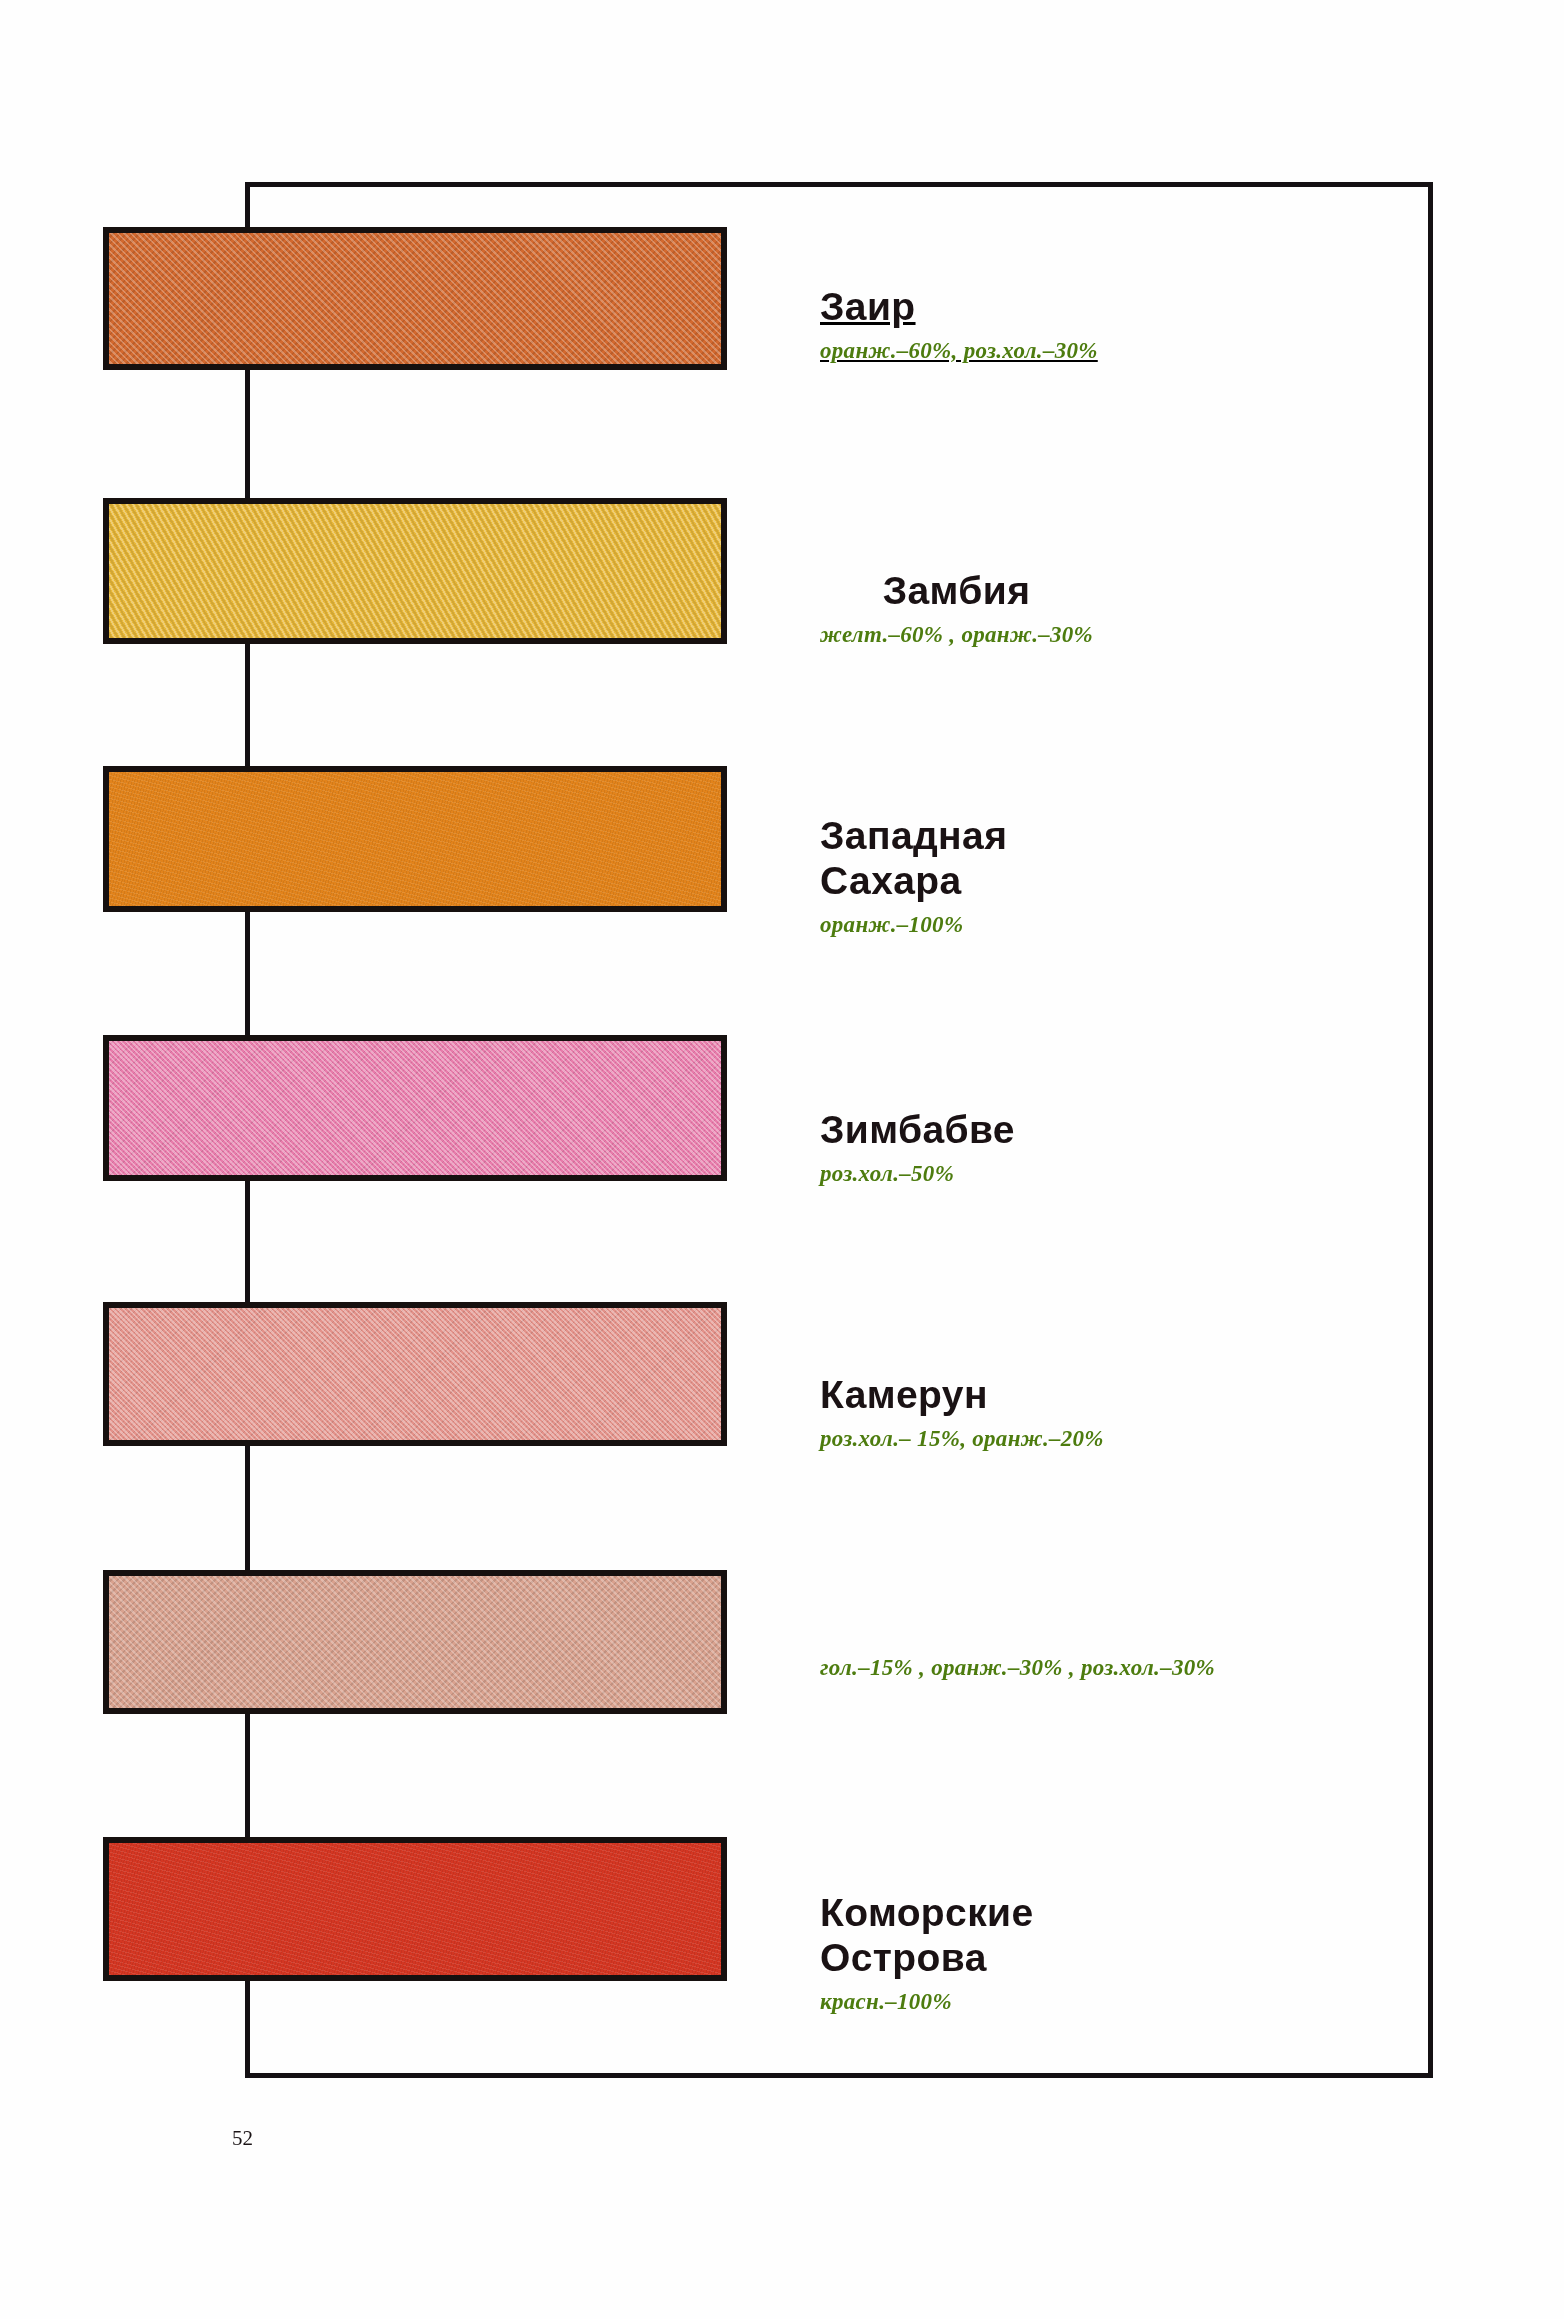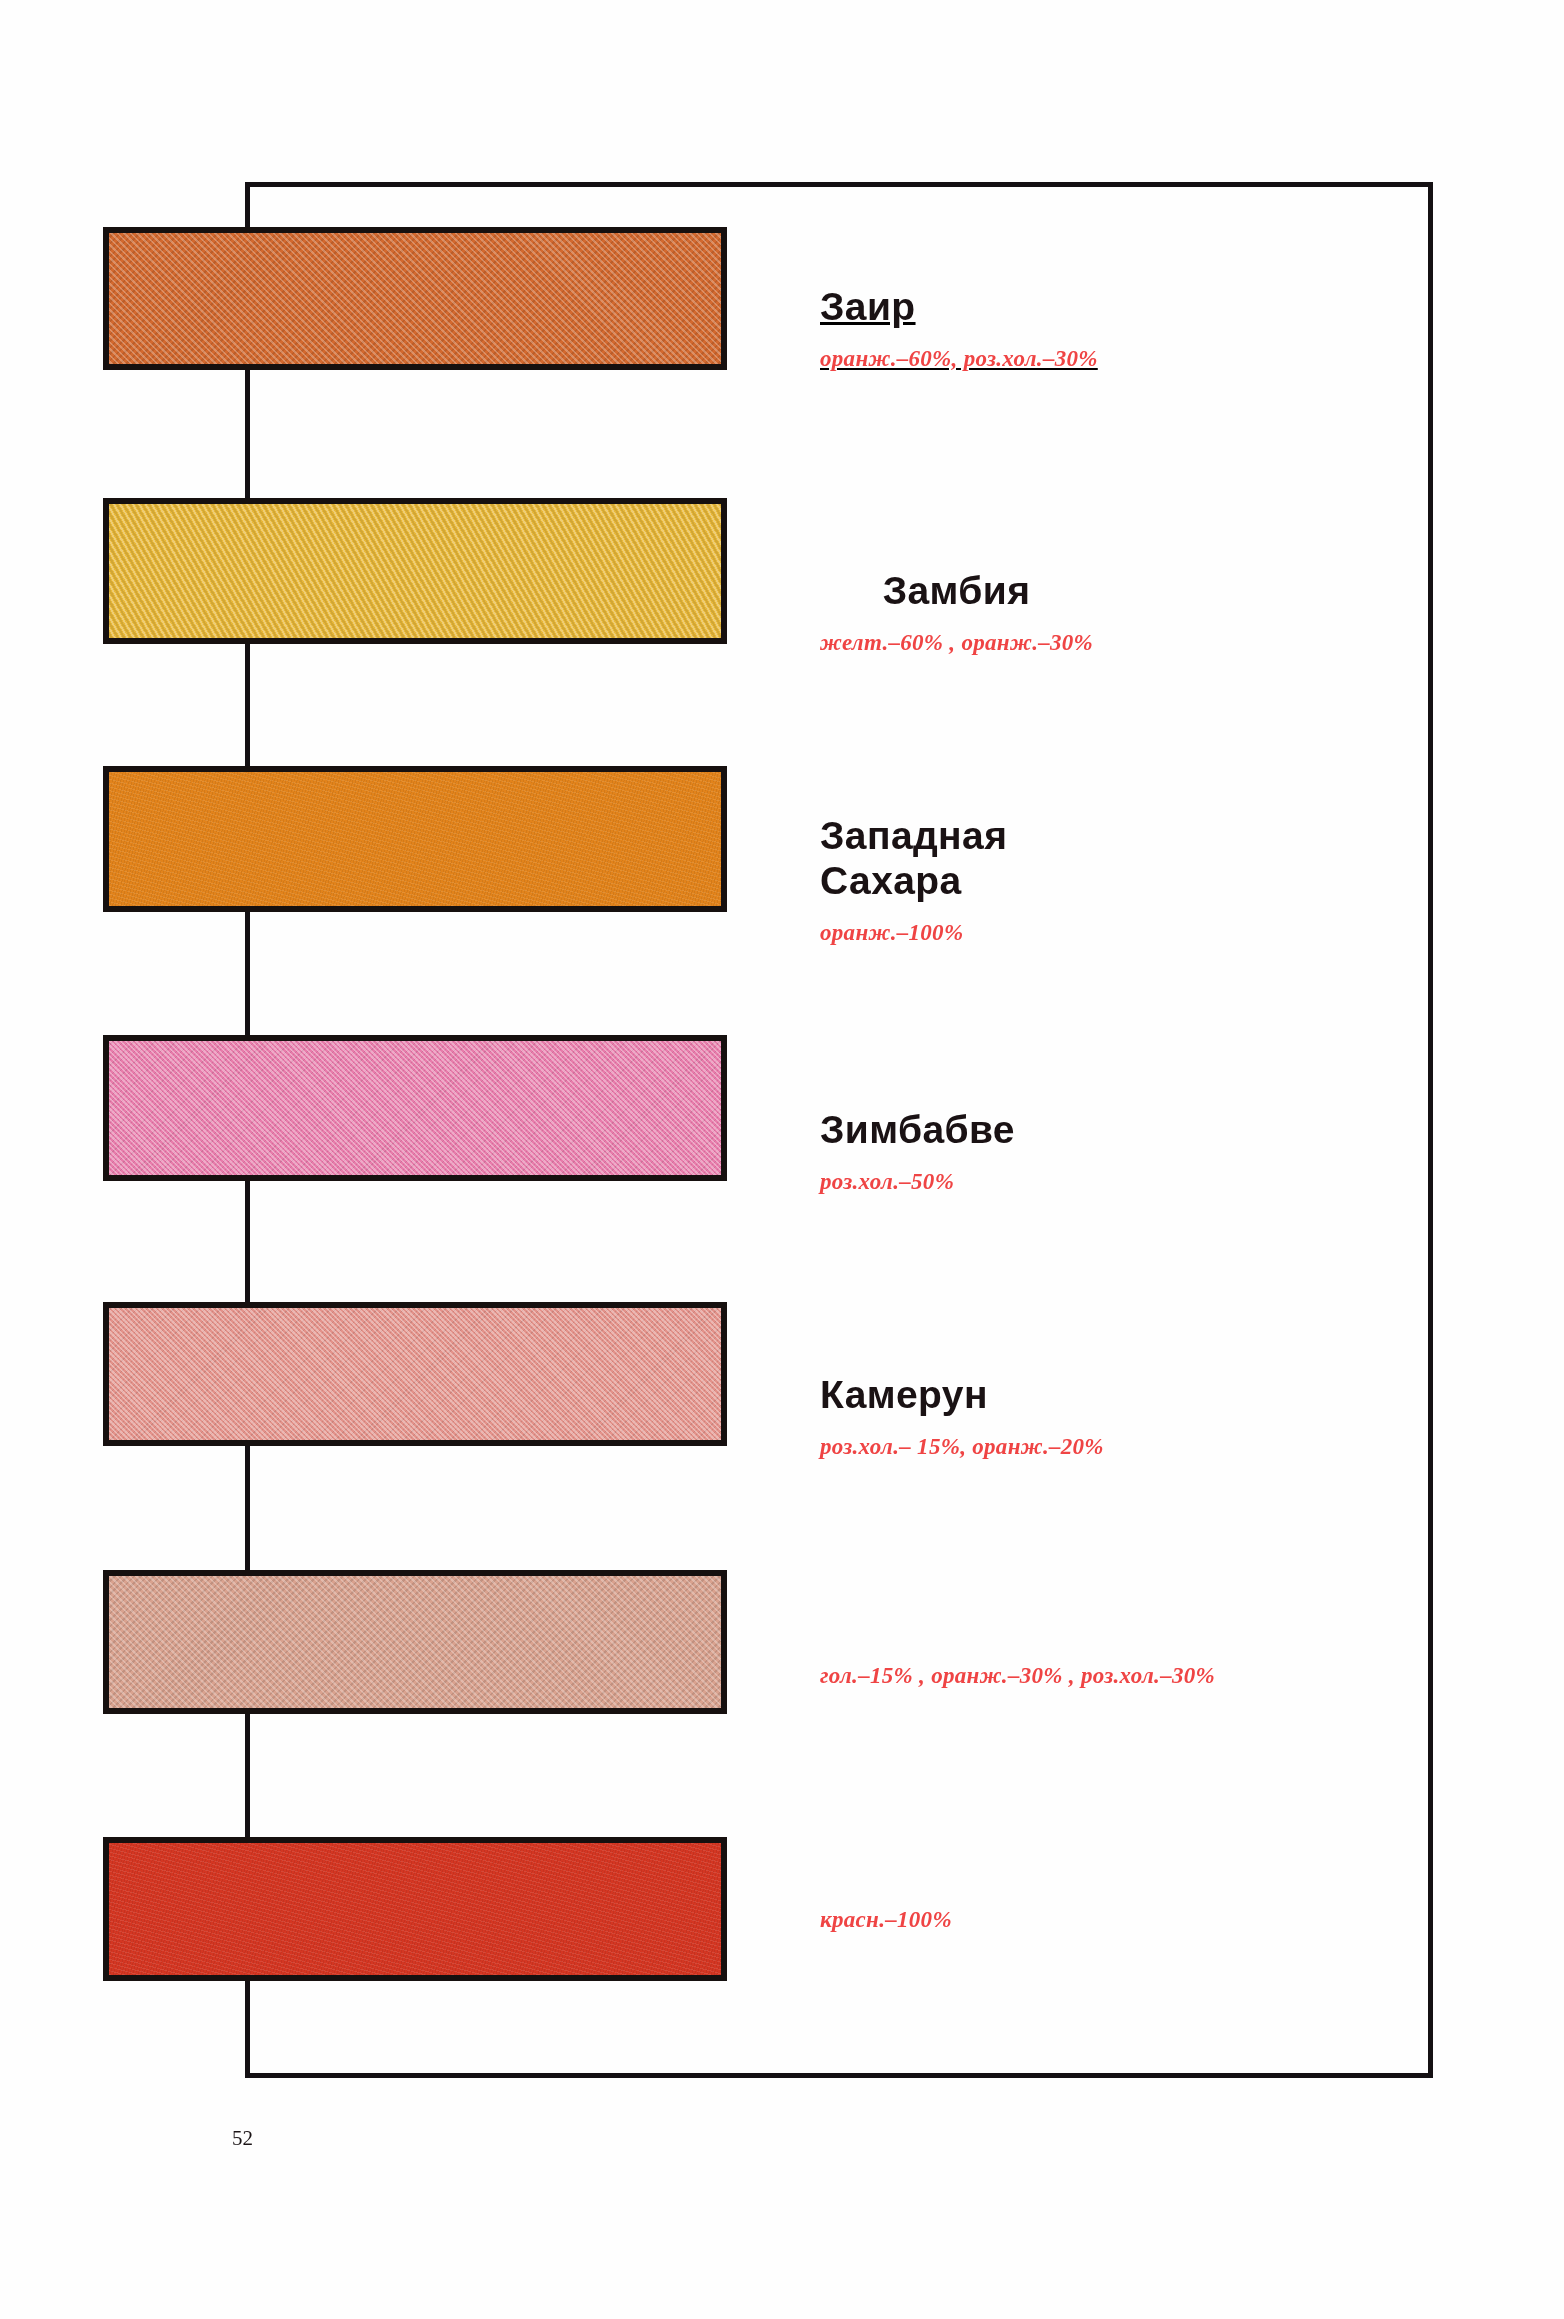--- a/index.html
+++ b/index.html
@@ -110,23 +110,23 @@
     letter-spacing: 0.4px;
     white-space: pre-line;
     margin: 0;
   }
   .recipe {
     font-family: "Liberation Serif", serif;
     font-style: italic;
     font-weight: 700;
     font-size: 23px;
     line-height: 27.4px;
-    color: #ef4444;
+    color: #4d7c0f;
     letter-spacing: 0.3px;
-    margin: 16px 0 0 0;
+    margin: 8px 0 0 0;
     white-space: nowrap;
   }
 
   
   #page-number {
     position: absolute;
     left: 232px;
     top: 2126px;
     font-family: "Liberation Serif", serif;
     font-size: 21px;
@@ -208,20 +208,22 @@
           <div class="recipe">гол.–15% , оранж.–30% , роз.хол.–30%</div>
         </div>
       </div>
       <div class="row">
         <div class="swatch" style="top: 1837px; height: 144px;">
           <div class="swatch-inner" style="background: rgb(212, 54, 34);">
             <div class="tex-noise"></div>
           </div>
         </div>
         <div class="label" style="top: 1890px;">
+          <div class="country">Коморские
+Острова</div>
           <div class="recipe">красн.–100%</div>
         </div>
       </div>
     </div>
 
   <div id="page-number">52</div>
 
 </div>
 
 

